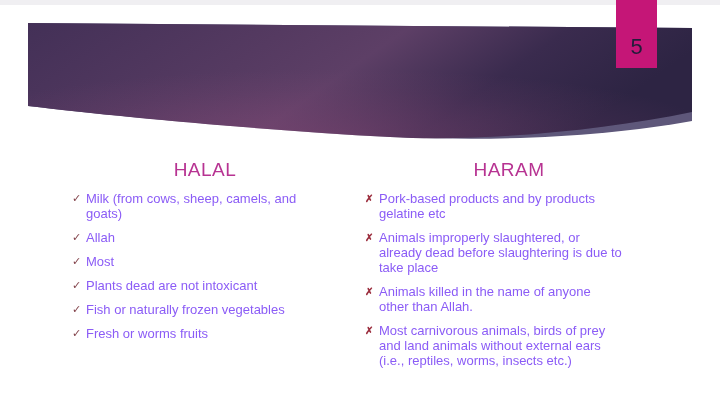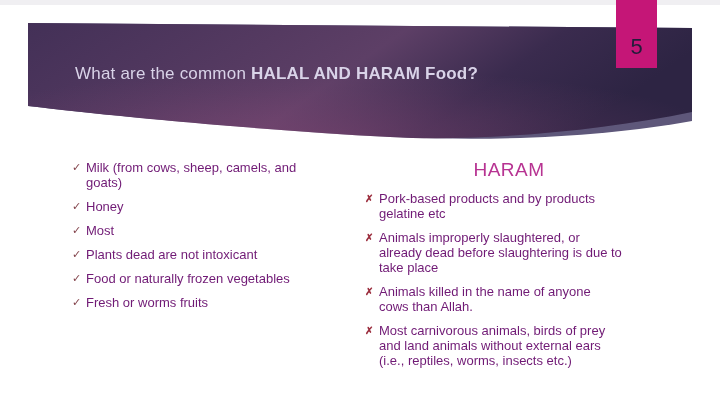--- a/index.html
+++ b/index.html
@@ -76,21 +76,21 @@
     flex: 0 0 21px;
     padding-left: 7px;
     box-sizing: border-box;
     font-size: 11px;
     line-height: 15px;
   }
   .marker.check { color: #82424a; }
   .marker.cross { color: #9c2f3f; font-size: 10px; font-weight: bold; }
   .item-text {
     flex: 1;
-    color: #701a75;
+    color: #8b5cf6;
     font-size: 13px;
     line-height: 15px;
     white-space: pre-line;
   }
 </style>
 </head>
 <body>
 
 <div class="slide">
 
@@ -111,51 +111,49 @@
           <stop offset="0.7" stop-color="#8a4a78" stop-opacity="0.12"></stop>
           <stop offset="1" stop-color="#8a4a78" stop-opacity="0"></stop>
         </radialGradient>
       </defs>
 
       <path d="M 28 23 L 692 28 L 692 121 C 610 136 500 142 400 137 C 270 130 120 117 28 106 Z" fill="#5e577a"></path>
 
       <path d="M 28 23 L 692 28 L 692 112 C 600 131 480 142 390 137 C 260 130 120 117 28 106 Z" fill="url(#bannerGrad)"></path>
       <path d="M 28 23 L 692 28 L 692 112 C 600 131 480 142 390 137 C 260 130 120 117 28 106 Z" fill="url(#bannerGlow)"></path>
     </svg>
-    <div class="slide-title">
-      <span>What are the common </span><span class="bold">HALAL AND HARAM Food?</span>
-    </div>
   </div>
 
   <div class="page-tab">
     <span class="num">5</span>
   </div>
 
   <div class="column col-left">
+    <h2 class="col-heading">HALAL</h2>
     <ul class="items">
       <li>
         <span class="marker check">✓</span>
         <span class="item-text">Milk (from cows, sheep, camels, and
 goats)</span>
       </li>
       <li>
         <span class="marker check">✓</span>
-        <span class="item-text">Honey</span>
+        <span class="item-text">Allah</span>
       </li>
       <li>
         <span class="marker check">✓</span>
         <span class="item-text">Most</span>
       </li>
       <li>
         <span class="marker check">✓</span>
         <span class="item-text">Plants dead are not intoxicant</span>
       </li>
       <li>
         <span class="marker check">✓</span>
-        <span class="item-text">Food or naturally frozen vegetables</span>
+        <span class="item-text">Fish or naturally frozen vegetables</span>
       </li>
       <li>
         <span class="marker check">✓</span>
         <span class="item-text">Fresh or worms fruits</span>
       </li>
     </ul>
   </div>
 
   <div class="column col-right">
     <h2 class="col-heading">HARAM</h2>
@@ -167,21 +165,21 @@
       </li>
       <li>
         <span class="marker cross">✗</span>
         <span class="item-text">Animals improperly slaughtered, or
 already dead before slaughtering is due to
 take place</span>
       </li>
       <li>
         <span class="marker cross">✗</span>
         <span class="item-text">Animals killed in the name of anyone
-cows than Allah.</span>
+other than Allah.</span>
       </li>
       <li>
         <span class="marker cross">✗</span>
         <span class="item-text">Most carnivorous animals, birds of prey
 and land animals without external ears
 (i.e., reptiles, worms, insects etc.)</span>
       </li>
     </ul>
   </div>
 

